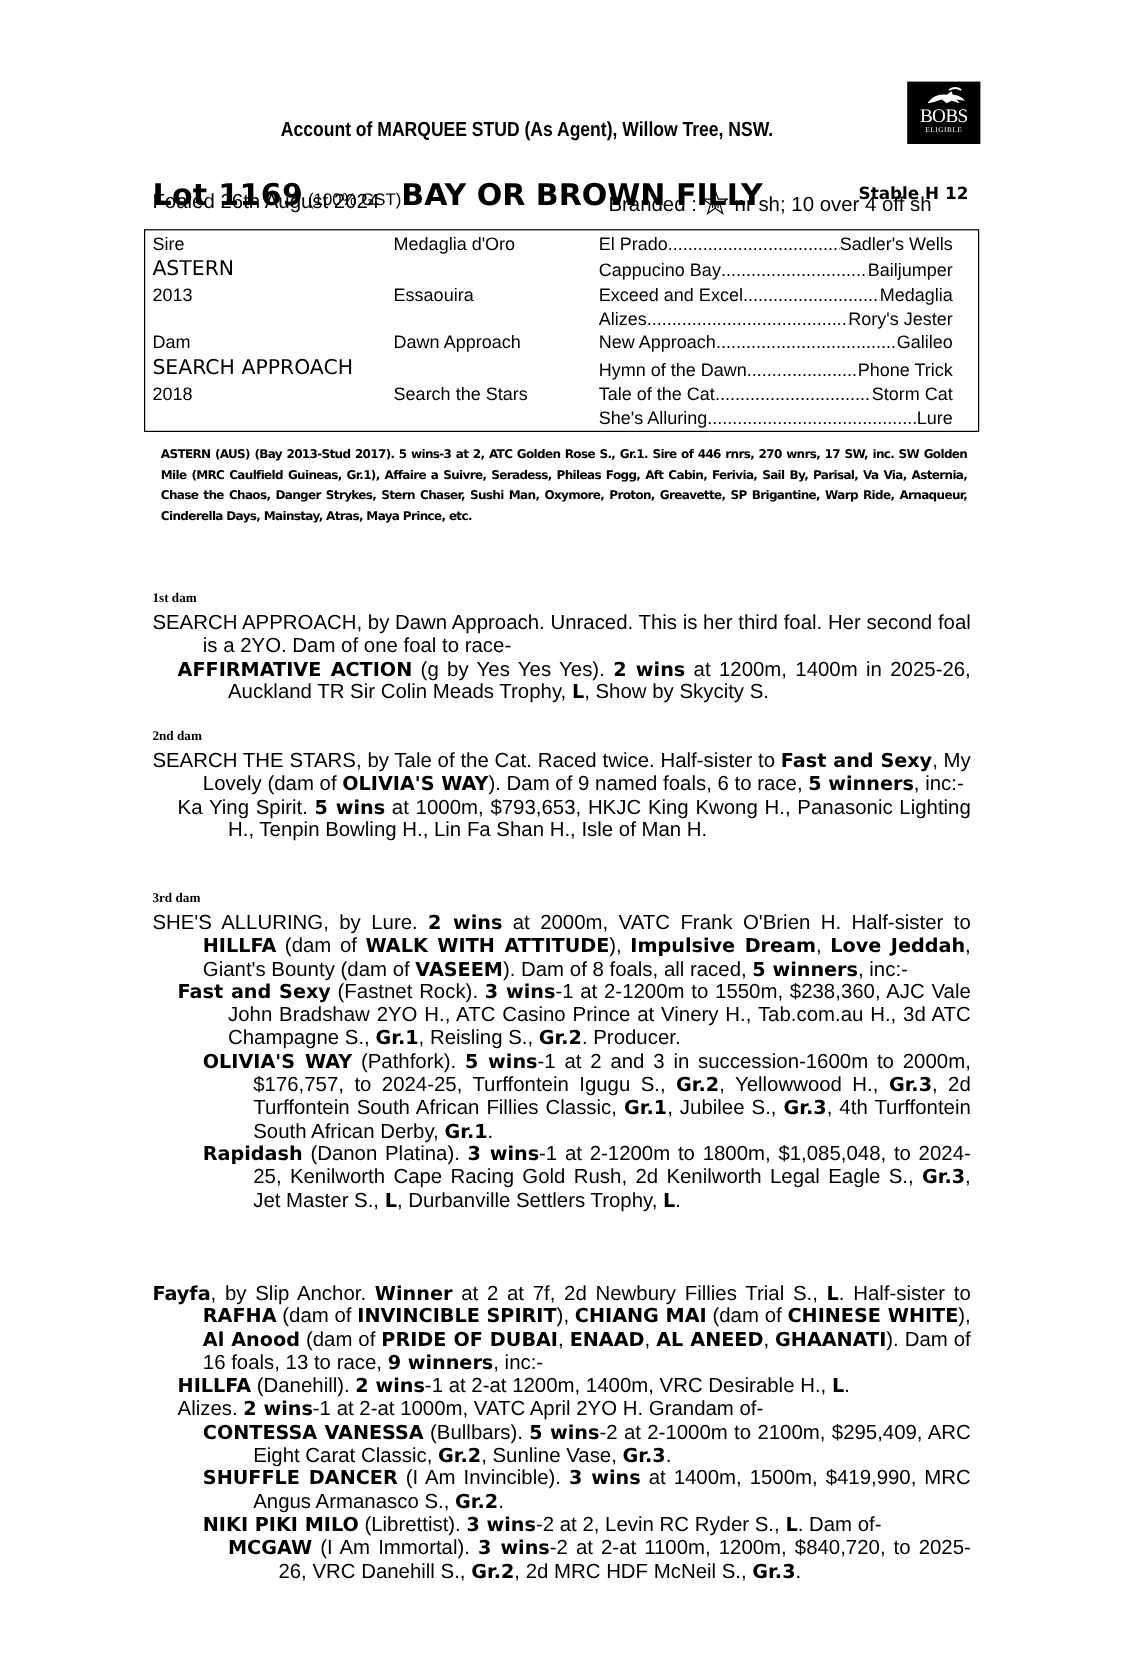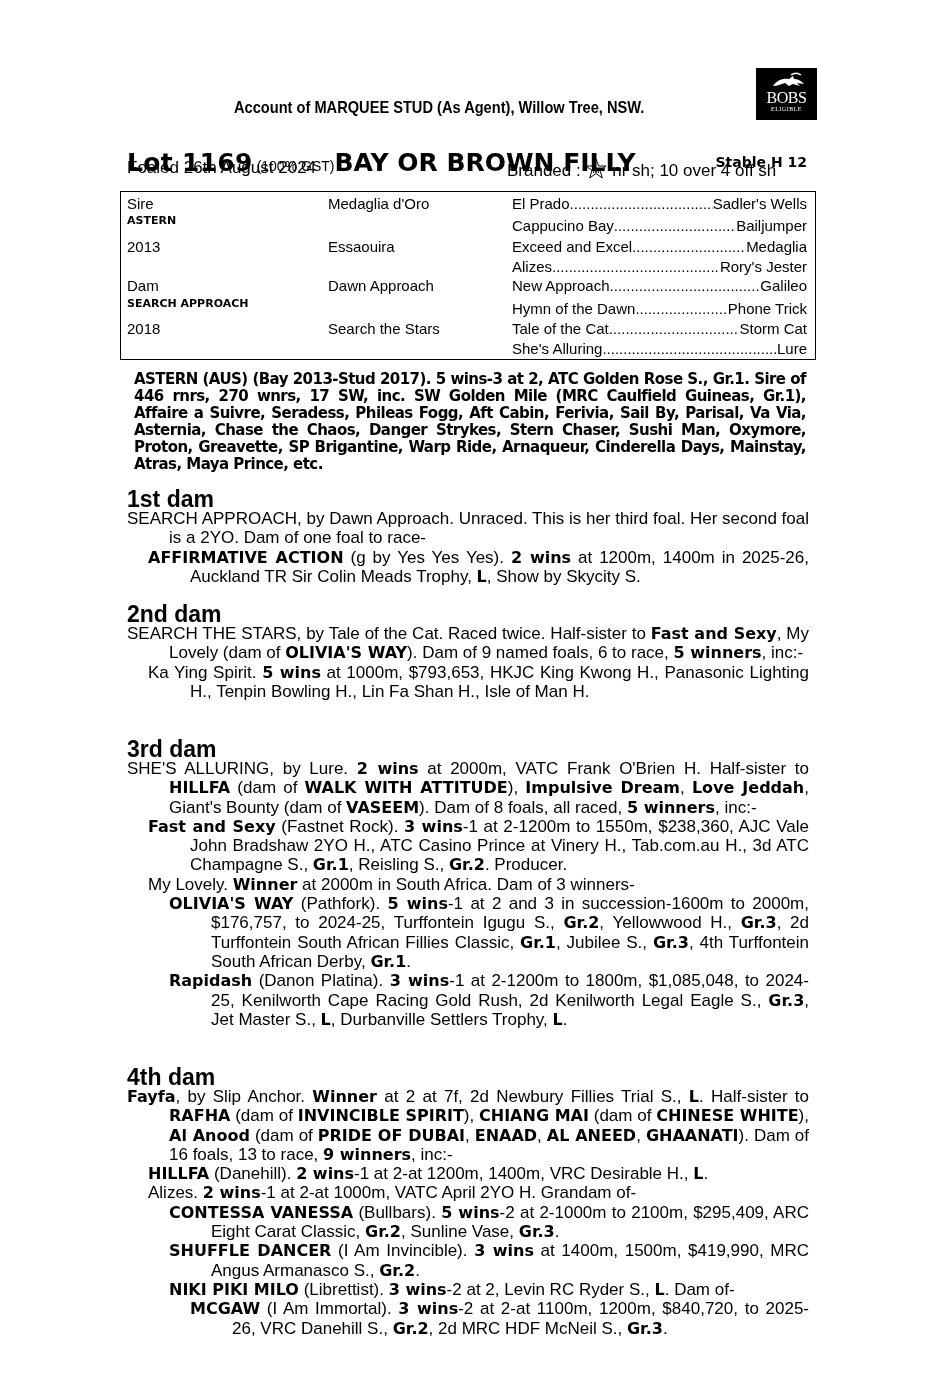--- a/index.html
+++ b/index.html
@@ -15,28 +15,28 @@
   .lotline{position:absolute;left:127px;top:120px;width:680px;height:30px;white-space:nowrap;margin-top:28px;}
   .lot{font-size:25px;font-weight:bold;font-family:"DejaVu Sans", sans-serif;letter-spacing:0.3px;}
   .gst{font-size:14px;}
   .desc{font-size:25px;font-weight:bold;font-family:"DejaVu Sans", sans-serif;}
   .stable{position:absolute;right:0;top:6px;font-size:14px;font-weight:bold;font-family:"DejaVu Sans", sans-serif;}
   .foaled{position:absolute;left:127px;top:158px;font-size:17px;}
   .branded{position:absolute;left:507px;top:158px;font-size:17px;white-space:nowrap;}
   .brand-mark{display:inline-block;width:22px;height:22px;vertical-align:-4px;}
   .ped{position:absolute;left:120px;top:191px;width:696px;height:169px;border:1.5px solid #000;box-sizing:border-box;}
   .ped .c{position:absolute;font-size:15px;white-space:nowrap;text-align:right;}
-  .ped .big{font-weight:bold;font-family:"DejaVu Sans", sans-serif;font-size:11px;}
-  .ped .r{position:absolute;left:391px;width:295px;font-size:15px;display:flex;white-space:nowrap;}
+  .ped .big{font-weight:normal;font-family:"DejaVu Sans", sans-serif;font-size:17px;}
+  .ped .r{position:absolute;left:378px;width:295px;font-size:15px;display:flex;white-space:nowrap;}
   .ped .r .dots{flex:1;overflow:hidden;}
   .ped .r .dots::before{content:"............................................................................................";letter-spacing:0;}
   .sireblurb{position:absolute;left:134px;top:371px;width:672px;font-family:"DejaVu Sans", sans-serif;font-weight:bold;
-             font-size:15px;line-height:17px;text-align:justify;letter-spacing:-0.55px;}
+             font-size:10px;line-height:17px;text-align:justify;letter-spacing:-0.55px;}
   .sec{position:absolute;left:127px;width:682px;font-size:17px;line-height:19.3px;text-align:justify;}
-  .sec h3{margin:0;font-family:Liberation Sans, sans-serif;font-size:23px;font-weight:bold;line-height:19px;}
+  .sec h3{margin:0;font-family:Liberation Serif, serif;font-size:11px;font-weight:bold;line-height:19px;}
   .sec p{margin:0;}
   .b{font-family:"DejaVu Sans", sans-serif;font-weight:bold;font-size:16px;}
   .i1{padding-left:42px;text-indent:-42px;}
   .i2{padding-left:63px;text-indent:-42px;}
   .i3{padding-left:84px;text-indent:-42px;}
   .i4{padding-left:105px;text-indent:-42px;}
 </style>
 </head>
 <body>
 
@@ -132,27 +132,25 @@
   <div class="sec" style="top:605px">
     <h3>2nd dam</h3>
     <p class="i1"><span>SEARCH THE STARS, by Tale of the Cat. Raced twice. Half-sister to </span><span class="b">Fast and Sexy</span><span>, My Lovely (dam of </span><span class="b">OLIVIA'S WAY</span><span>). Dam of 9 named foals, 6 to race, </span><span class="b">5 winners</span><span>, inc:-</span></p>
     <p class="i2"><span>Ka Ying Spirit. </span><span class="b">5 wins</span><span> at 1000m, $793,653, HKJC King Kwong H., Panasonic Lighting H., Tenpin Bowling H., Lin Fa Shan H., Isle of Man H.</span></p>
   </div>
 
   <div class="sec" style="top:740px">
     <h3>3rd dam</h3>
     <p class="i1"><span>SHE'S ALLURING, by Lure. </span><span class="b">2 wins</span><span> at 2000m, VATC Frank O'Brien H. Half-sister to </span><span class="b">HILLFA</span><span> (dam of </span><span class="b">WALK WITH ATTITUDE</span><span>), </span><span class="b">Impulsive Dream</span><span>, </span><span class="b">Love Jeddah</span><span>, Giant's Bounty (dam of </span><span class="b">VASEEM</span><span>). Dam of 8 foals, all raced, </span><span class="b">5 winners</span><span>, inc:-</span></p>
     <p class="i2"><span class="b">Fast and Sexy</span><span> (Fastnet Rock). </span><span class="b">3 wins</span><span>-1 at 2-1200m to 1550m, $238,360, AJC Vale John Bradshaw 2YO H., ATC Casino Prince at Vinery H., Tab.com.au H., 3d ATC Champagne S., </span><span class="b">Gr.1</span><span>, Reisling S., </span><span class="b">Gr.2</span><span>. Producer.</span></p>
-    <p class="i2"><span>My Lovely. </span><span class="b">Winner</span><span> at 2000m in South Africa. Dam of 3 winners-</span></p>
     <p class="i3"><span class="b">OLIVIA'S WAY</span><span> (Pathfork). </span><span class="b">5 wins</span><span>-1 at 2 and 3 in succession-1600m to 2000m, $176,757, to 2024-25, Turffontein Igugu S., </span><span class="b">Gr.2</span><span>, Yellowwood H., </span><span class="b">Gr.3</span><span>, 2d Turffontein South African Fillies Classic, </span><span class="b">Gr.1</span><span>, Jubilee S., </span><span class="b">Gr.3</span><span>, 4th Turffontein South African Derby, </span><span class="b">Gr.1</span><span>.</span></p>
     <p class="i3"><span class="b">Rapidash</span><span> (Danon Platina). </span><span class="b">3 wins</span><span>-1 at 2-1200m to 1800m, $1,085,048, to 2024-25, Kenilworth Cape Racing Gold Rush, 2d Kenilworth Legal Eagle S., </span><span class="b">Gr.3</span><span>, Jet Master S., </span><span class="b">L</span><span>, Durbanville Settlers Trophy, </span><span class="b">L</span><span>.</span></p>
   </div>
 
   <div class="sec" style="top:1068px">
-    <h3>4th dam</h3>
     <p class="i1"><span class="b">Fayfa</span><span>, by Slip Anchor. </span><span class="b">Winner</span><span> at 2 at 7f, 2d Newbury Fillies Trial S., </span><span class="b">L</span><span>. Half-sister to </span><span class="b">RAFHA</span><span> (dam of </span><span class="b">INVINCIBLE SPIRIT</span><span>), </span><span class="b">CHIANG MAI</span><span> (dam of </span><span class="b">CHINESE WHITE</span><span>), </span><span class="b">Al Anood</span><span> (dam of </span><span class="b">PRIDE OF DUBAI</span><span>, </span><span class="b">ENAAD</span><span>, </span><span class="b">AL ANEED</span><span>, </span><span class="b">GHAANATI</span><span>). Dam of 16 foals, 13 to race, </span><span class="b">9 winners</span><span>, inc:-</span></p>
     <p class="i2"><span class="b">HILLFA</span><span> (Danehill). </span><span class="b">2 wins</span><span>-1 at 2-at 1200m, 1400m, VRC Desirable H., </span><span class="b">L</span><span>.</span></p>
     <p class="i2"><span>Alizes. </span><span class="b">2 wins</span><span>-1 at 2-at 1000m, VATC April 2YO H. Grandam of-</span></p>
     <p class="i3"><span class="b">CONTESSA VANESSA</span><span> (Bullbars). </span><span class="b">5 wins</span><span>-2 at 2-1000m to 2100m, $295,409, ARC Eight Carat Classic, </span><span class="b">Gr.2</span><span>, Sunline Vase, </span><span class="b">Gr.3</span><span>.</span></p>
     <p class="i3"><span class="b">SHUFFLE DANCER</span><span> (I Am Invincible). </span><span class="b">3 wins</span><span> at 1400m, 1500m, $419,990, MRC Angus Armanasco S., </span><span class="b">Gr.2</span><span>.</span></p>
     <p class="i3"><span class="b">NIKI PIKI MILO</span><span> (Librettist). </span><span class="b">3 wins</span><span>-2 at 2, Levin RC Ryder S., </span><span class="b">L</span><span>. Dam of-</span></p>
     <p class="i4"><span class="b">MCGAW</span><span> (I Am Immortal). </span><span class="b">3 wins</span><span>-2 at 2-at 1100m, 1200m, $840,720, to 2025-26, VRC Danehill S., </span><span class="b">Gr.2</span><span>, 2d MRC HDF McNeil S., </span><span class="b">Gr.3</span><span>.</span></p>
   </div>
 
 </div>

